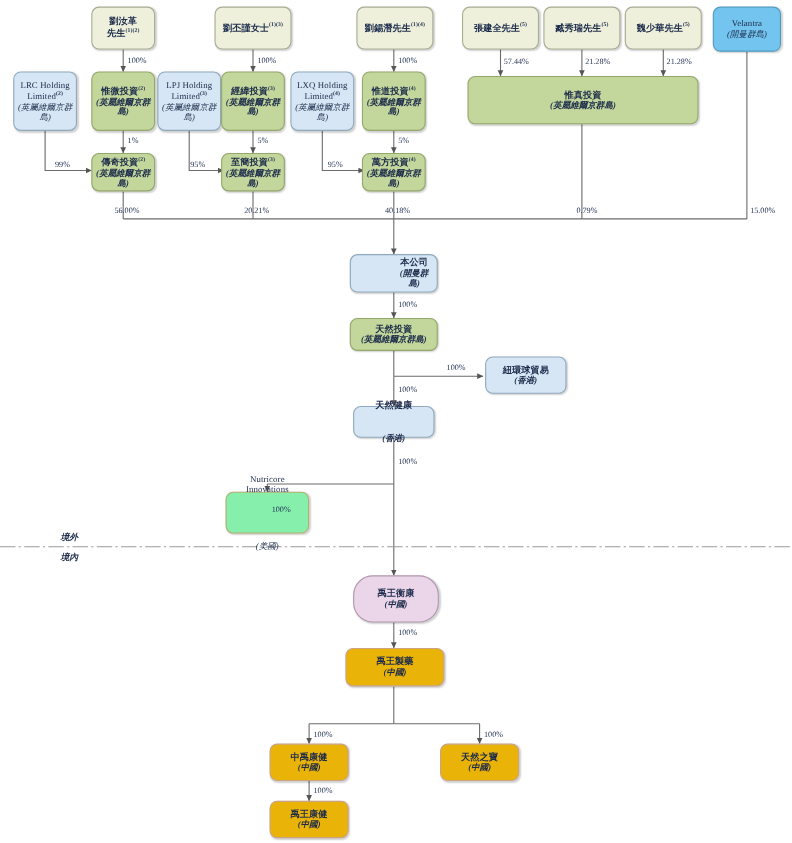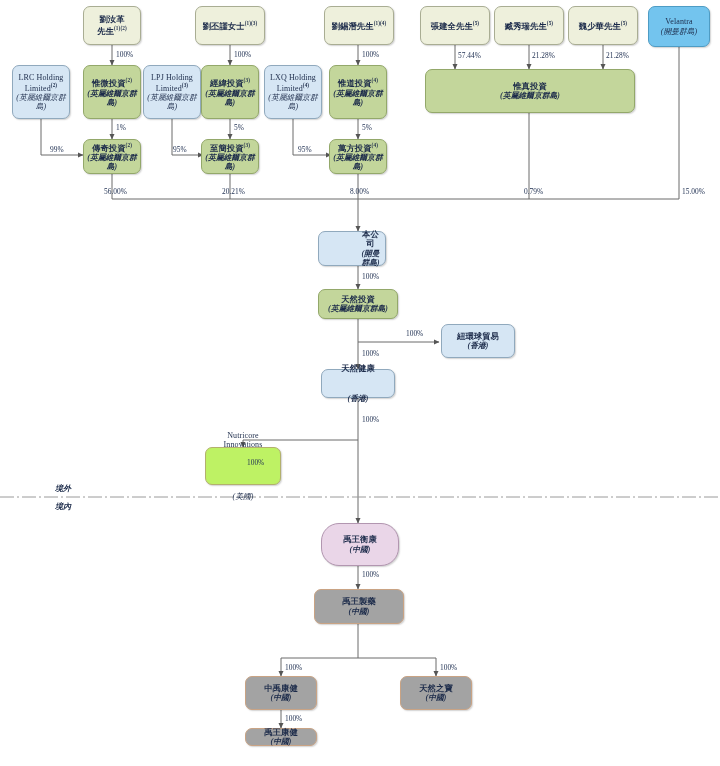--- a/index.html
+++ b/index.html
@@ -60,23 +60,23 @@
     font-weight: normal;
   }
   .node.latin .loc {
     font-weight: normal;
   }
   
   .p-cream  { background: #eef0dc; border-color: #a9ad93; }
   .p-green  { background: #c3d69b; border-color: #93a86a; }
   .p-blue   { background: #d6e6f4; border-color: #90a9bd; }
   .p-cyan   { background: #73c4ee; border-color: #4e9cc4; }
-  .p-yellow { background: #bef264; border-color: #b3b06e; gap: 42px; }
+  .p-yellow { background: #86efac; border-color: #b3b06e; gap: 42px; }
   .p-pink   { background: #ead6e8; border-color: #b296b0; }
-  .p-peach  { background: #a3a3a3; border-color: #c9a384; }
+  .p-peach  { background: #eab308; border-color: #c9a384; }
 
   .edge-label {
     position: absolute;
     font-size: 7.4px;
     color: #243455;
     font-family: "Liberation Serif", serif;
     white-space: nowrap;
   }
   .zone-label {
     position: absolute;
@@ -227,21 +227,21 @@
   </div>
   <div class="node p-green" style="left:201px;top:139px;width:58px;height:35px;">
     <div class="nm"><span>至簡投資</span><span class="sup">(3)</span></div>
     <div class="loc">(英屬維爾京群島)</div>
   </div>
   <div class="node p-green" style="left:329px;top:139px;width:58px;height:35px;">
     <div class="nm"><span>萬方投資</span><span class="sup">(4)</span></div>
     <div class="loc">(英屬維爾京群島)</div>
   </div>
 
-  <div class="node p-blue" style="left:318px;top:231px;width:68px;height:35px;padding-left:40px;">
+  <div class="node p-blue" style="left:318px;top:231px;width:80px;height:35px;padding-left:40px;">
     <div class="nm">本公司</div>
     <div class="loc">(開曼群島)</div>
   </div>
   <div class="node p-green" style="left:318px;top:289px;width:80px;height:30px;">
     <div class="nm">天然投資</div>
     <div class="loc">(英屬維爾京群島)</div>
   </div>
   <div class="node p-blue" style="left:441px;top:324px;width:74px;height:34px;">
     <div class="nm">紐環球貿易</div>
     <div class="loc">(香港)</div>
@@ -264,21 +264,21 @@
     <div class="loc">(中國)</div>
   </div>
   <div class="node p-peach" style="left:245px;top:676px;width:72px;height:34px;text-align:right;">
     <div class="nm">中禹康健</div>
     <div class="loc">(中國)</div>
   </div>
   <div class="node p-peach" style="left:400px;top:676px;width:72px;height:34px;">
     <div class="nm">天然之寶</div>
     <div class="loc">(中國)</div>
   </div>
-  <div class="node p-peach" style="left:245px;top:728px;width:72px;height:18px;">
+  <div class="node p-peach" style="left:245px;top:728px;width:72px;height:34px;">
     <div class="nm">禹王康健</div>
     <div class="loc">(中國)</div>
   </div>
 
   <div class="edge-label" style="left:116px;top:50px;">100%</div>
   <div class="edge-label" style="left:234px;top:50px;">100%</div>
   <div class="edge-label" style="left:362px;top:50px;">100%</div>
   <div class="edge-label" style="left:458px;top:51px;">57.44%</div>
   <div class="edge-label" style="left:532px;top:51px;">21.28%</div>
   <div class="edge-label" style="left:606px;top:51px;">21.28%</div>
@@ -286,21 +286,21 @@
   <div class="edge-label" style="left:116px;top:123px;">1%</div>
   <div class="edge-label" style="left:234px;top:123px;">5%</div>
   <div class="edge-label" style="left:362px;top:123px;">5%</div>
 
   <div class="edge-label" style="left:50px;top:145px;">99%</div>
   <div class="edge-label" style="left:173px;top:145px;">95%</div>
   <div class="edge-label" style="left:298px;top:145px;">95%</div>
 
   <div class="edge-label" style="left:104px;top:187px;">56.00%</div>
   <div class="edge-label" style="left:222px;top:187px;">20.21%</div>
-  <div class="edge-label" style="left:350px;top:187px;">8.00%</div>
+  <div class="edge-label" style="left:350px;top:187px;">40.18%</div>
   <div class="edge-label" style="left:524px;top:187px;">0.79%</div>
   <div class="edge-label" style="left:682px;top:187px;">15.00%</div>
 
   <div class="edge-label" style="left:362px;top:272px;">100%</div>
   <div class="edge-label" style="left:406px;top:329px;">100%</div>
   <div class="edge-label" style="left:362px;top:349px;">100%</div>
   <div class="edge-label" style="left:247px;top:458px;">100%</div>
   <div class="edge-label" style="left:362px;top:415px;">100%</div>
   <div class="edge-label" style="left:362px;top:570px;">100%</div>
   <div class="edge-label" style="left:285px;top:663px;">100%</div>

